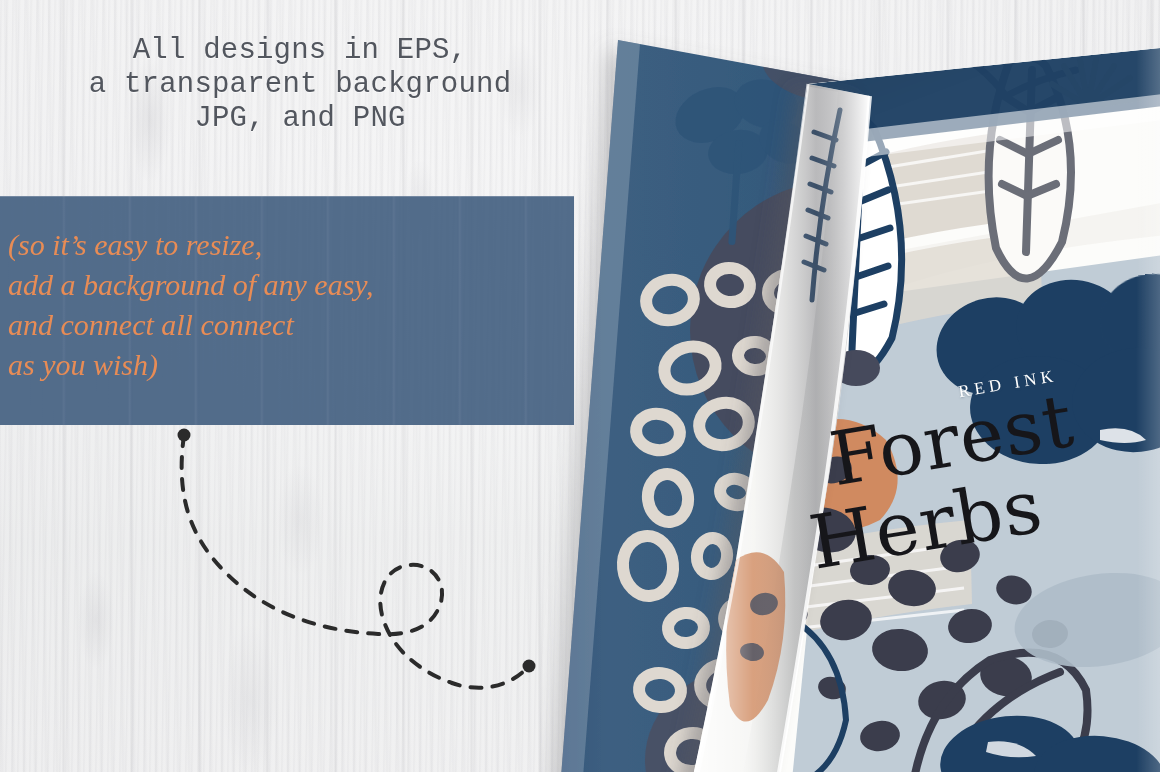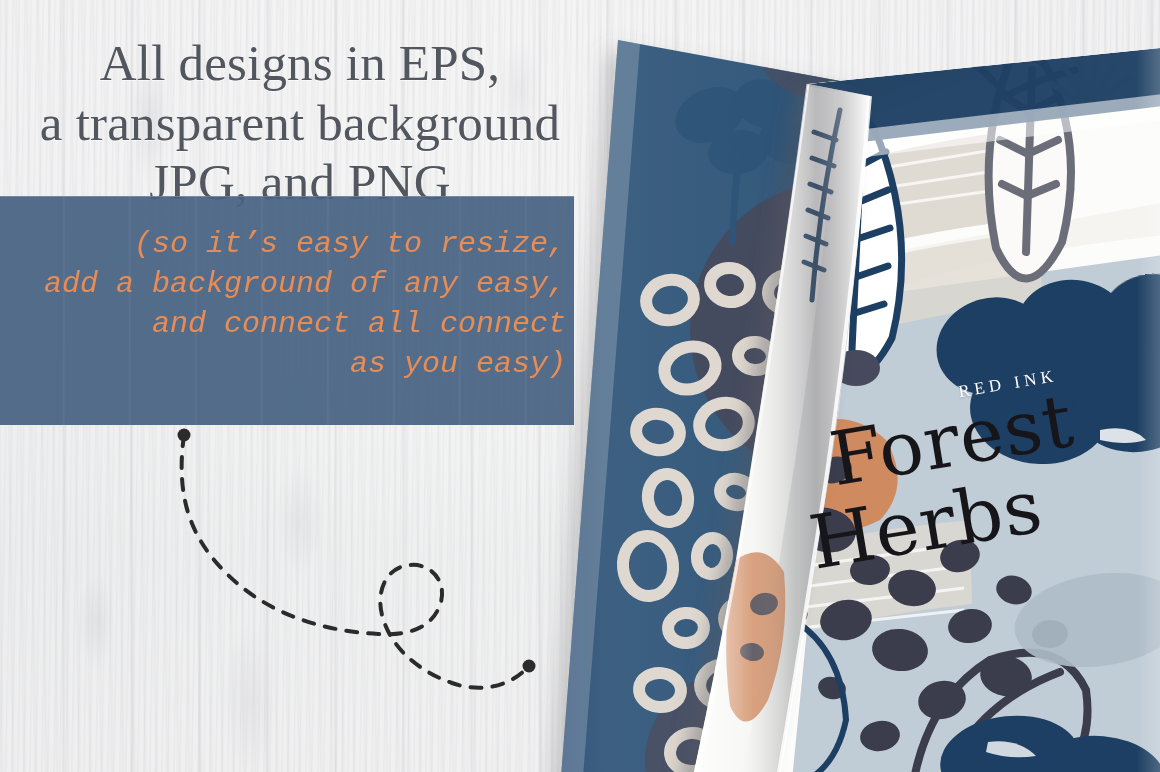--- a/index.html
+++ b/index.html
@@ -51,44 +51,44 @@
     position:absolute; inset:0;
     background:radial-gradient(ellipse 120% 110% at 45% 45%, rgba(255,255,255,0.35), rgba(205,205,210,0.28) 100%);
     pointer-events:none;
   }
 
   
   .headline{
     position:absolute; left:0; top:34px; width:600px;
     text-align:center;
     color:#52565e;
-    font-size:51px;
+    font-size:29px;
     line-height:1.17;
-    font-family:Liberation Serif, serif;
+    font-family:Liberation Mono, monospace;
     letter-spacing:.2px;
     text-shadow:0 1px 0 rgba(255,255,255,.6);
   }
   .headline span{ display:block; }
 
   
   .banner{
     position:absolute; left:0; top:196px; width:574px; height:229px;
     background:#466283;
     opacity:.93;
     box-shadow:0 1px 0 rgba(255,255,255,.2) inset;
   }
   .banner-inner{
     position:absolute; inset:0;
     display:flex; flex-direction:column; justify-content:center;
-    text-align:right;
+    text-align:left;
     color:#e8854a;
     font-style:italic;
     font-size:30px;
     line-height:1.33;
-    font-family:Liberation Mono, monospace;
+    font-family:Liberation Serif, serif;
     padding:0 8px 11px 8px;
   }
   .banner-inner span{ display:block; }
   .banner-grain{
     position:absolute; inset:0;
     background:repeating-linear-gradient(90deg,
       rgba(255,255,255,0.00) 0px,
       rgba(255,255,255,0.00) 62px,
       rgba(255,255,255,0.045) 63px,
       rgba(255,255,255,0.055) 64px,
@@ -439,21 +439,21 @@
     <span>a transparent background</span>
     <span>JPG, and PNG</span>
   </div>
 
   <div class="banner">
     <div class="banner-grain"></div>
     <div class="banner-inner">
       <span>(so it’s easy to resize,</span>
       <span>add a background of any easy,</span>
       <span>and connect all connect</span>
-      <span>as you easy)</span>
+      <span>as you wish)</span>
     </div>
   </div>
 
   <div class="decor">
     <svg width="450" height="280" viewBox="0 0 450 280" xmlns="http://www.w3.org/2000/svg">
       <g fill="none" stroke="#2b2b2b" stroke-width="4" stroke-linecap="round" stroke-dasharray="11 11">
         <path d="M 44,20
                  C 36,78 48,120 86,158
                  C 126,198 180,216 238,219
                  C 270,221 292,212 300,190

